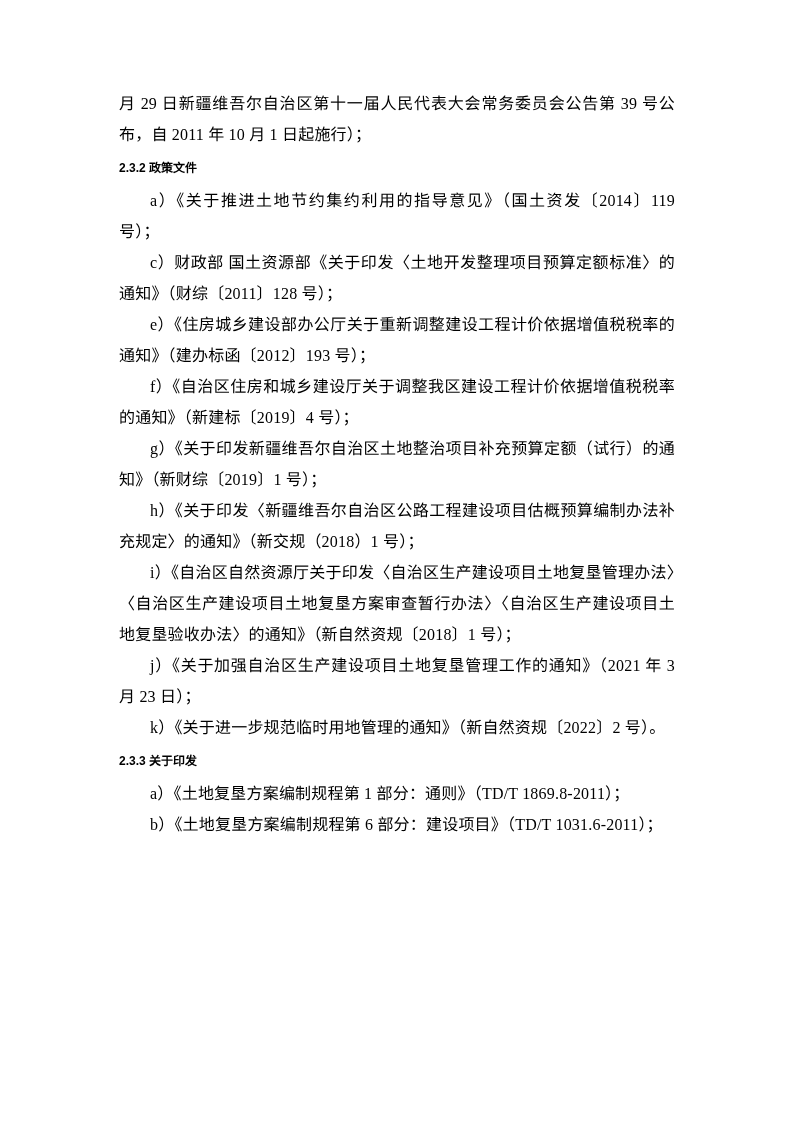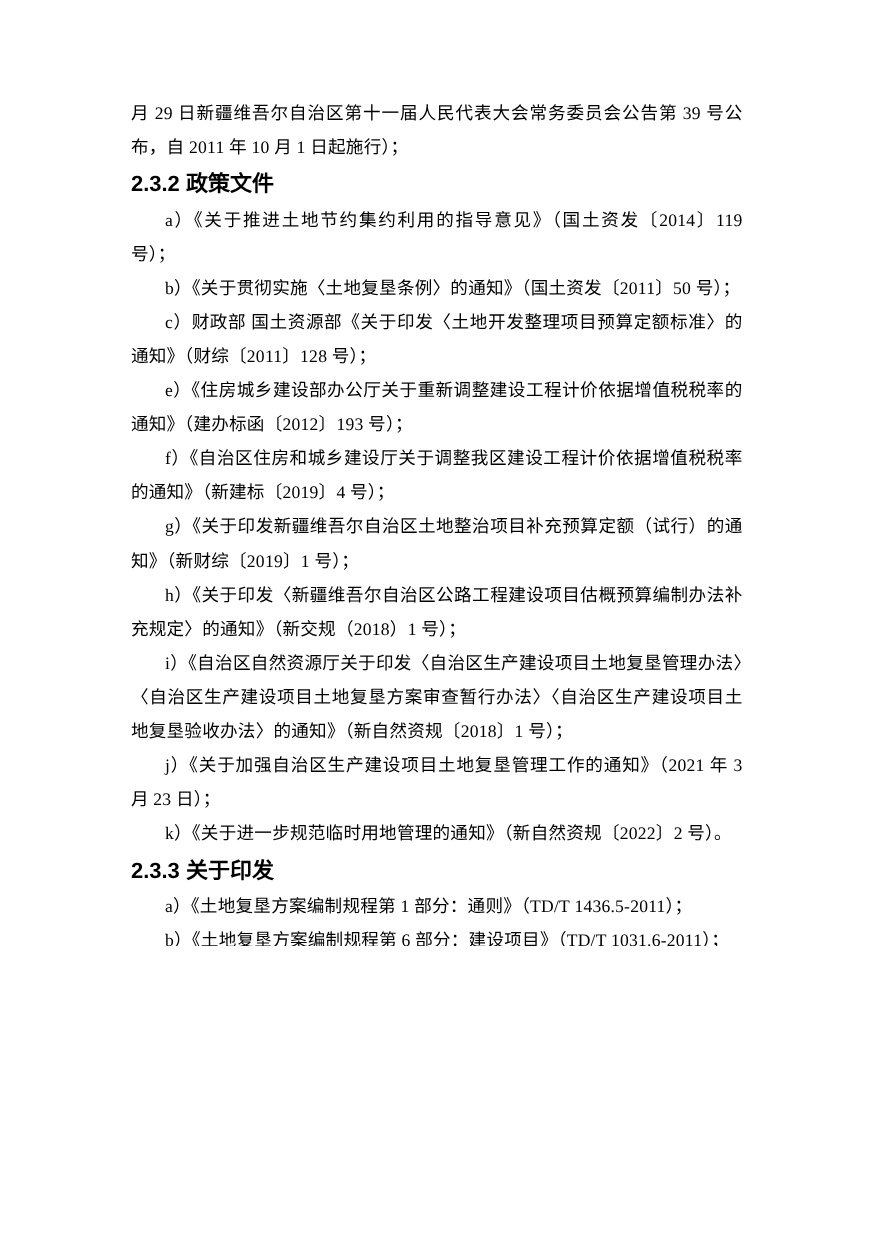--- a/index.html
+++ b/index.html
@@ -29,21 +29,21 @@
     text-align: justify;
     text-indent: 31px;
     letter-spacing: 0.2px;
     word-break: break-all;
   }
   .para.continuation {
     text-indent: 0;
   }
   .heading {
     margin: 5px 0 3px 0;
-    font-size: 20px;
+    font-size: 12px;
     line-height: 27px;
     font-weight: 700;
     text-indent: 0;
     text-align: left;
     font-family: "Liberation Sans", "DejaVu Sans", sans-serif;
   }
   .page-footer {
     position: absolute;
     left: 0;
     top: 980px;
@@ -60,33 +60,32 @@
 
 <div class="page">
   <div class="content">
 
     <p class="para continuation">月 29 日新疆维吾尔自治区第十一届人民代表大会常务委员会公告第 39 号公布，自 2011 年 10 月 1 日起施行）；</p>
 
 
     <h3 class="heading">2.3.2 政策文件</h3>
 
     <p class="para">a）《关于推进土地节约集约利用的指导意见》（国土资发〔2014〕119 号）；</p>
-    <p class="para">b）《关于贯彻实施〈土地复垦条例〉的通知》（国土资发〔2011〕50 号）；</p>
     <p class="para">c）财政部 国土资源部《关于印发〈土地开发整理项目预算定额标准〉的通知》（财综〔2011〕128 号）；</p>
     <p class="para">e）《住房城乡建设部办公厅关于重新调整建设工程计价依据增值税税率的通知》（建办标函〔2012〕193 号）；</p>
     <p class="para">f）《自治区住房和城乡建设厅关于调整我区建设工程计价依据增值税税率的通知》（新建标〔2019〕4 号）；</p>
     <p class="para">g）《关于印发新疆维吾尔自治区土地整治项目补充预算定额（试行）的通知》（新财综〔2019〕1 号）；</p>
     <p class="para">h）《关于印发〈新疆维吾尔自治区公路工程建设项目估概预算编制办法补充规定〉的通知》（新交规（2018）1 号）；</p>
     <p class="para">i）《自治区自然资源厅关于印发〈自治区生产建设项目土地复垦管理办法〉〈自治区生产建设项目土地复垦方案审查暂行办法〉〈自治区生产建设项目土地复垦验收办法〉的通知》（新自然资规〔2018〕1 号）；</p>
     <p class="para">j）《关于加强自治区生产建设项目土地复垦管理工作的通知》（2021 年 3 月 23 日）；</p>
     <p class="para">k）《关于进一步规范临时用地管理的通知》（新自然资规〔2022〕2 号）。</p>
 
     <h3 class="heading">2.3.3 关于印发</h3>
 
-    <p class="para">a）《土地复垦方案编制规程第 1 部分：通则》（TD/T 1436.5-2011）；</p>
+    <p class="para">a）《土地复垦方案编制规程第 1 部分：通则》（TD/T 1869.8-2011）；</p>
     <p class="para">b）《土地复垦方案编制规程第 6 部分：建设项目》（TD/T 1031.6-2011）；</p>
 
   </div>
 
   <div class="page-footer">
     <span class="page-number">8</span>
   </div>
 </div>
 
 </body></html>

